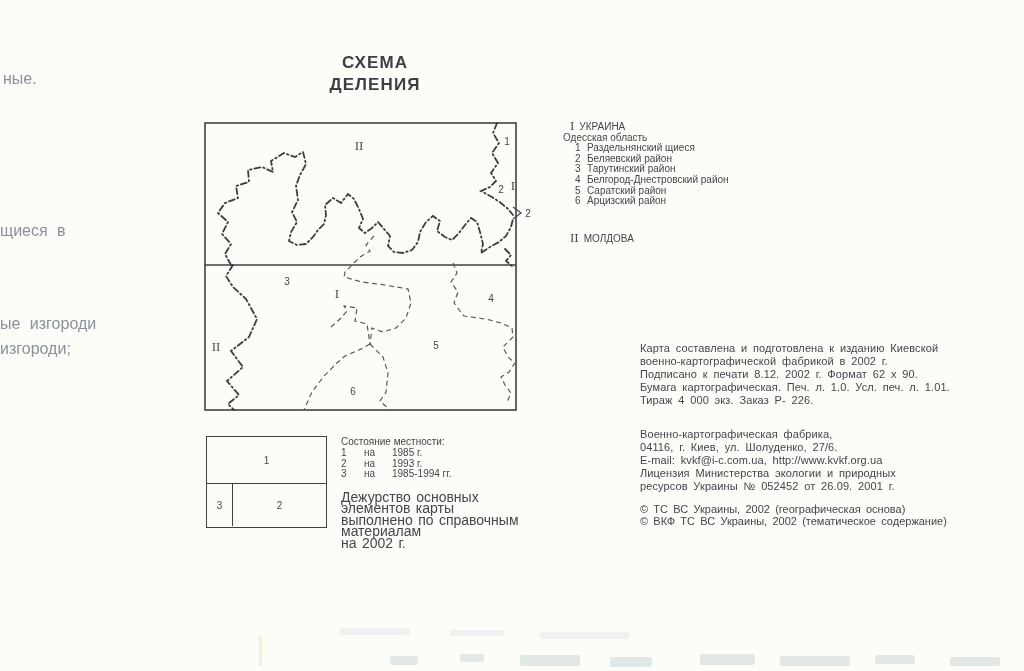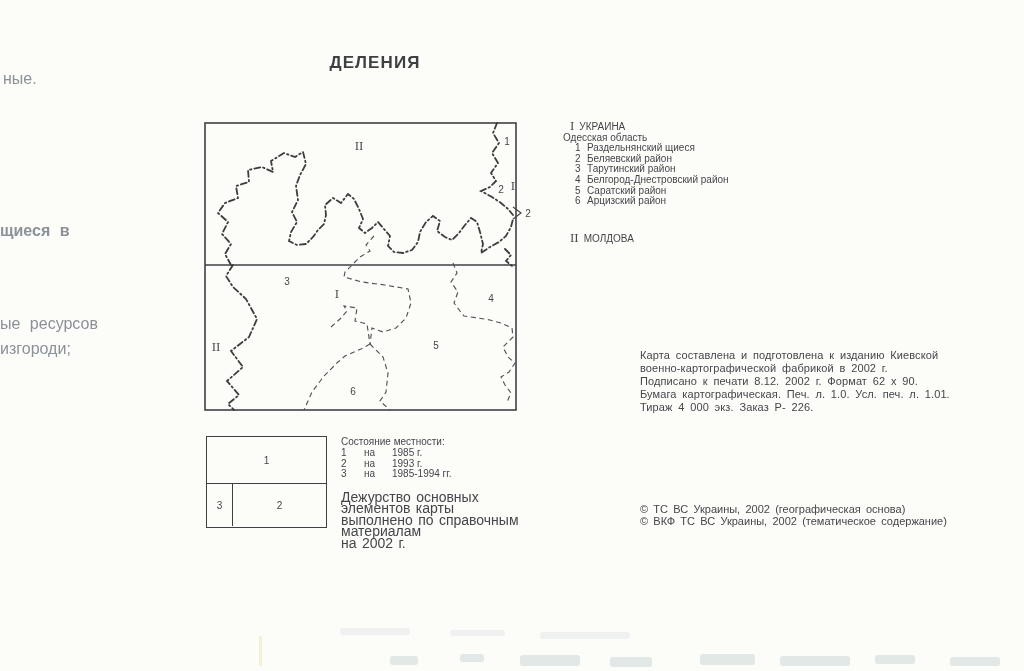--- a/index.html
+++ b/index.html
@@ -54,42 +54,43 @@
   
   .note{
     left:341px; top:492px; width:206px; font-size:14px; line-height:11.4px;
     white-space:pre-line; word-spacing:1.5px;
   }
   
   .colo{
     width:336px; font-size:11px; line-height:13.1px;
     white-space:pre-line; word-spacing:2.6px; letter-spacing:0.1px;
   }
-  .colo1{left:640px; top:349px;}
+  .colo1{left:640px; top:342px;}
   .colo2{left:640px; top:428px;}
   .copy{left:640px; top:504px; font-size:11px; line-height:11.6px;
     white-space:nowrap; word-spacing:2.2px;}
   
   .blob{position:absolute; background:rgba(198,211,210,0.5); border-radius:3px;}
   .blob.light{background:rgba(205,216,214,0.3);}
   .crease{position:absolute; left:259px; top:636px; width:3px; height:30px;
     background:#efeabf; opacity:0.65;}
 </style>
 </head>
 <body>
 
 <div class="page">
 
   <div class="abs title">
+    <div>СХЕМА</div>
     <div>ДЕЛЕНИЯ</div>
   </div>
 
   <div class="abs frag" style="left:3px; top:70px;">ные.</div>
-  <div class="abs frag" style="left:0px; top:222px;font-weight:bold;">щиеся в</div>
-  <div class="abs frag" style="left:0px; top:315px;">ые ресурсов</div>
+  <div class="abs frag" style="left:0px; top:222px;">щиеся в</div>
+  <div class="abs frag" style="left:0px; top:315px;">ые изгороди</div>
   <div class="abs frag" style="left:0px; top:340px;">изгороди;</div>
 
   <svg class="abs mapwrap" viewBox="0 0 1024 671" width="1024" height="671">
 
     <rect class="frame" x="205" y="123" width="311" height="287"></rect>
     <line class="frame" x1="205" y1="265" x2="516" y2="265" stroke-width="1.3"></line>
 
     <path class="intl" d="M 231,265 L 225,254 L 231,244 L 222,234 L 228,222 L 218,213 L 225,203 L 238,198 L 236,186 L 249,182 L 248,170 L 262,167 L 273,172 L 271,161 L 284,153 L 295,157 L 303,152 L 306,164 L 300,175 L 296,186 L 298,200 L 292,212 L 297,222 L 291,232 L 289,241 L 297,245 L 306,244 L 313,237 L 318,230 L 324,224 L 326,215 L 325,205 L 333,198 L 341,203 L 348,194 L 354,199 L 359,209 L 363,219 L 359,228 L 365,233 L 372,228 L 378,222 L 384,229 L 390,236 L 388,246 L 394,252 L 403,253 L 412,250 L 418,242 L 420,232 L 426,222 L 433,216 L 440,221 L 437,231 L 445,237 L 452,240 L 459,233 L 465,225 L 471,218 L 477,222 L 480,232 L 483,244 L 481,253 L 490,247 L 499,242 L 506,236 L 511,227 L 513,219"></path>
 
     <path class="intl" d="M 497,123 L 493,133 L 499,143 L 492,153 L 498,163 L 491,173 L 496,181 L 490,187 L 481,191 L 492,197 L 501,203 L 508,209 L 513,215"></path>
@@ -183,20 +184,25 @@
 
   <div class="abs note">Дежурство основных элементов карты
 выполнено по справочным материалам
 на 2002 г.</div>
 
   <div class="abs colo colo1">Карта составлена и подготовлена к изданию Киевской
 военно-картографической фабрикой в 2002 г.
 Подписано к печати 8.12. 2002 г. Формат 62 х 90.
 Бумага картографическая. Печ. л. 1.0. Усл. печ. л. 1.01.
 Тираж 4 000 экз. Заказ Р- 226.</div>
+  <div class="abs colo colo2">Военно-картографическая фабрика,
+04116, г. Киев, ул. Шолуденко, 27/6.
+E-mail: kvkf@i-c.com.ua, http://www.kvkf.org.ua
+Лицензия Министерства экологии и природных
+ресурсов Украины № 052452 от 26.09. 2001 г.</div>
   <div class="abs copy">
     <div>© ТС ВС Украины, 2002 (географическая основа)</div>
     <div>© ВКФ ТС ВС Украины, 2002 (тематическое содержание)</div>
   </div>
 
   <div class="crease"></div>
   <div class="abs" style="left:330px; top:624px; width:694px; height:47px;">
     <span class="blob light" style="left:10px;  top:4px;  width:70px; height:7px;"></span>
     <span class="blob light" style="left:120px; top:6px;  width:55px; height:6px;"></span>
     <span class="blob light" style="left:210px; top:8px;  width:90px; height:7px;"></span>

